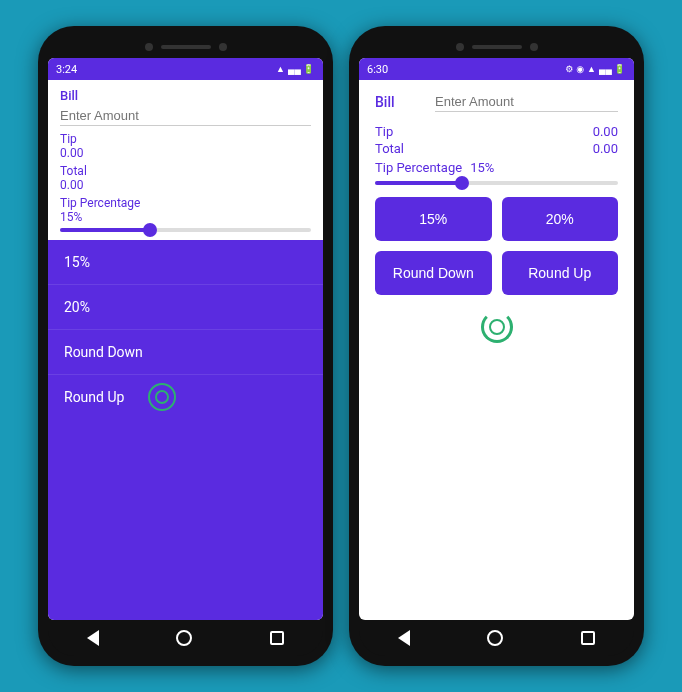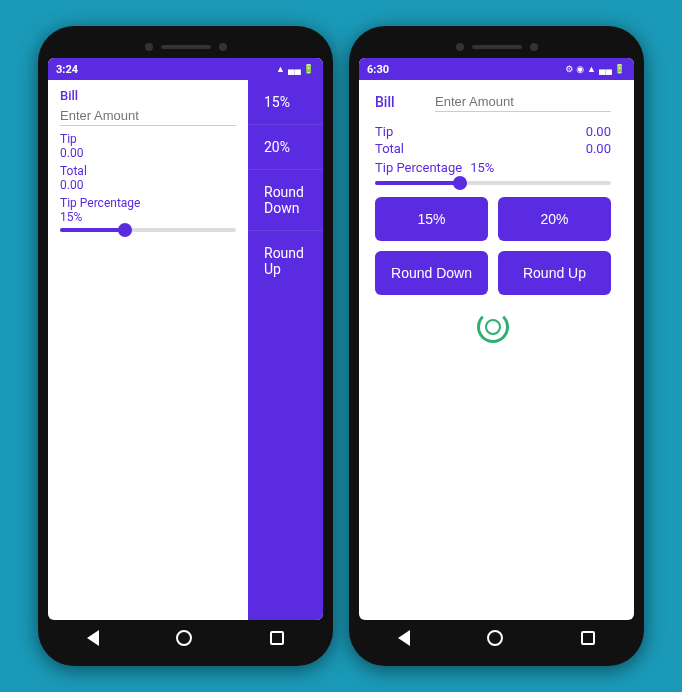--- a/index.html
+++ b/index.html
@@ -68,36 +68,37 @@
       color: white;
       display: flex;
       justify-content: space-between;
       align-items: center;
       padding: 2px 8px;
       font-size: 11px;
       height: 22px;
     }
 
     .status-bar-time {
-      font-weight: bold;
+      font-weight: normal;
     }
 
     .status-icons {
       display: flex;
       gap: 3px;
       align-items: center;
     }
 
     .status-icon {
       font-size: 9px;
     }
 
     .app-content {
       flex: 1;
       display: flex;
+      flex-direction: column;
       overflow: hidden;
     }
 
     
     .left-app {
       padding: 8px 12px;
     }
 
     .left-app .bill-label {
       color: #5a2be0;

